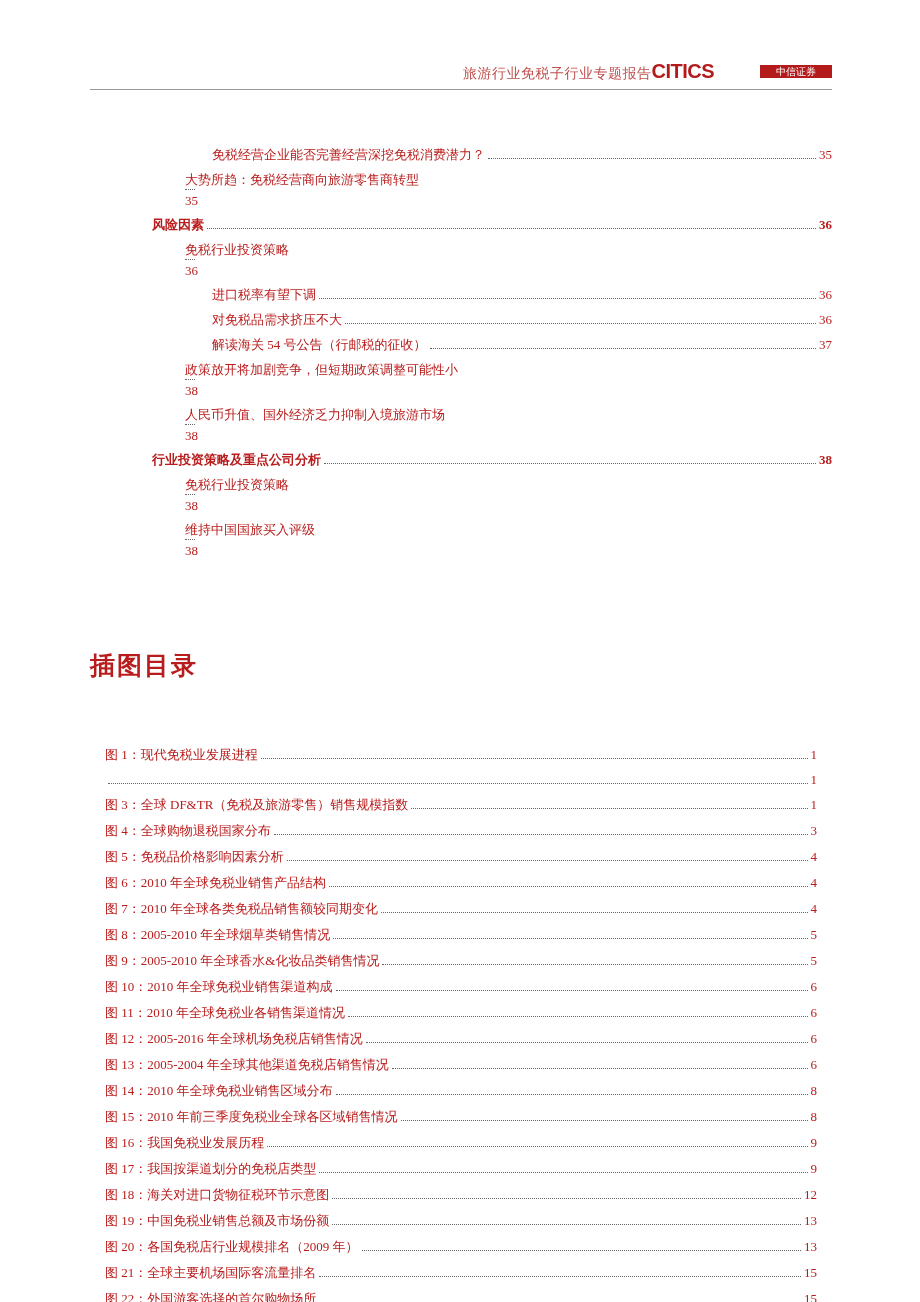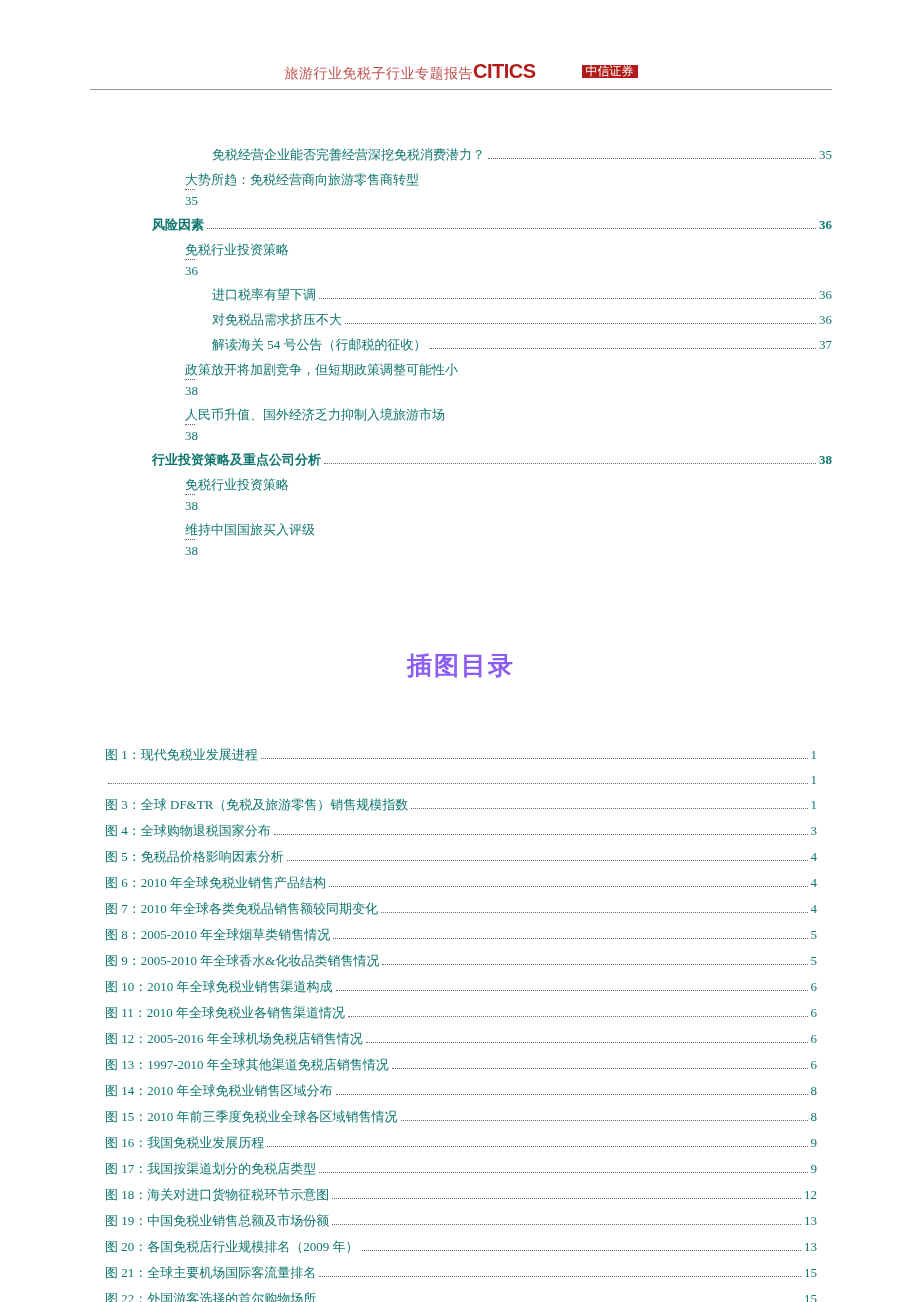--- a/index.html
+++ b/index.html
@@ -9,21 +9,21 @@
     font-family: "SimSun", "宋体", serif;
     width: 920px;
   }
   .page {
     width: 920px;
     padding: 60px 88px 30px 90px;
     box-sizing: border-box;
   }
   .header {
     display: flex;
-    justify-content: center;
+    justify-content: flex-end;
     align-items: flex-end;
     border-bottom: 1px solid #999;
     padding-bottom: 6px;
     margin-bottom: 56px;
   }
   .header-title {
     color: #c0504d;
     font-size: 14px;
     letter-spacing: 0.5px;
   }
@@ -36,30 +36,30 @@
     font-family: "Arial", sans-serif;
     font-weight: bold;
     font-size: 20px;
     color: #b31b1b;
     letter-spacing: -0.5px;
   }
   .logo-badge {
     display: inline-block;
     background: #b31b1b;
     color: #fff;
-    font-size: 12px;
+    font-size: 10px;
     line-height: 9px;
-    padding: 2px 4px;
+    padding: 2px 16px;
     margin-left: 2px;
     font-family: "SimSun", serif;
   }
 
   .toc {
     font-size: 13px;
-    color: #0f766e;
+    color: #b91c1c;
   }
   .toc-row {
     display: flex;
     align-items: baseline;
     margin: 7px 0;
     white-space: nowrap;
   }
   .toc-label { flex: 0 0 auto; }
   .toc-dots {
     flex: 1 1 auto;
@@ -70,24 +70,23 @@
   .toc-page { flex: 0 0 auto; }
 
   .indent-1 { padding-left: 62px; }
   .indent-2 { padding-left: 92px; flex-direction: column; }
   .indent-3 { padding-left: 122px; }
 
   .bold .toc-label,
   .bold .toc-page { font-weight: bold; }
 
   .section-title {
-    text-align: center;
     font-size: 25px;
     font-weight: bold;
-    color: #8b5cf6;
+    color: #b91c1c;
     margin: 90px 0 64px 0;
     letter-spacing: 2px;
   }
 
   .fig-toc .toc-row {
     margin: 8px 15px;
   }
 
   .footer {
     border-top: 1px solid #999;
@@ -229,21 +228,21 @@
         <span class="toc-label">图 11：2010 年全球免税业各销售渠道情况</span>
         <span class="toc-dots"></span>
         <span class="toc-page">6</span>
       </div>
       <div class="toc-row">
         <span class="toc-label">图 12：2005-2016 年全球机场免税店销售情况</span>
         <span class="toc-dots"></span>
         <span class="toc-page">6</span>
       </div>
       <div class="toc-row">
-        <span class="toc-label">图 13：1997-2010 年全球其他渠道免税店销售情况</span>
+        <span class="toc-label">图 13：2005-2004 年全球其他渠道免税店销售情况</span>
         <span class="toc-dots"></span>
         <span class="toc-page">6</span>
       </div>
       <div class="toc-row">
         <span class="toc-label">图 14：2010 年全球免税业销售区域分布</span>
         <span class="toc-dots"></span>
         <span class="toc-page">8</span>
       </div>
       <div class="toc-row">
         <span class="toc-label">图 15：2010 年前三季度免税业全球各区域销售情况</span>

